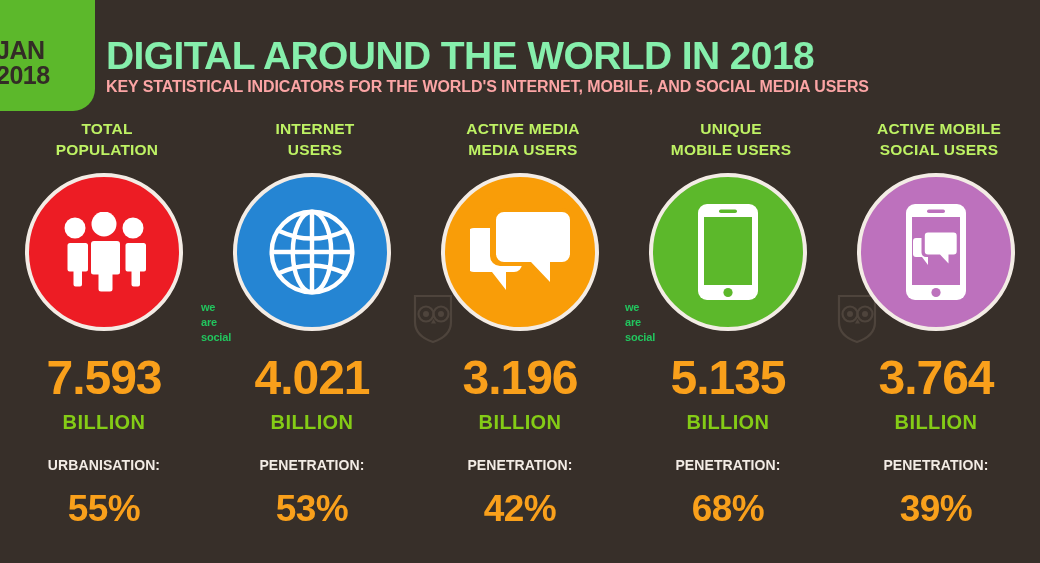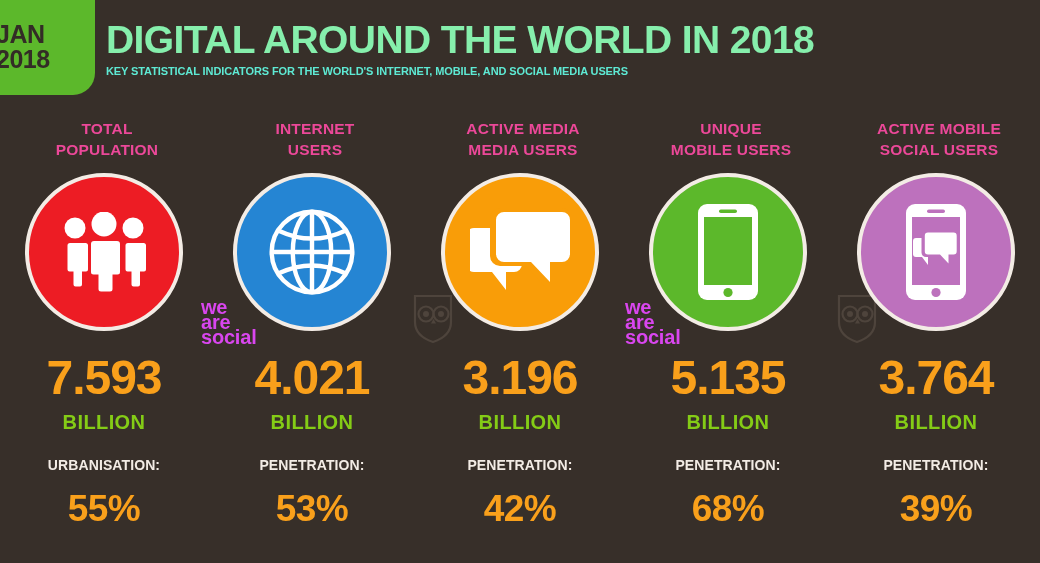--- a/index.html
+++ b/index.html
@@ -15,21 +15,21 @@
     width: 1040px;
     height: 563px;
     background: #372f29;
     overflow: hidden;
   }
 
   
   #header {
     position: absolute;
     left: 0;
-    top: 0;
+    top: 16px;
     width: 1040px;
     height: 100px;
   }
   #date-badge {
     position: absolute;
     left: -30px;
     top: -30px;
     width: 125px;
     height: 125px;
     background: #5cb82b;
@@ -52,22 +52,22 @@
   }
   #main-title {
     color: #86efac;
     font-size: 39px;
     font-weight: bold;
     line-height: 40px;
     letter-spacing: -0.6px;
     white-space: nowrap;
   }
   #sub-title {
-    color: #5eead4;
-    font-size: 11px;
+    color: #fca5a5;
+    font-size: 16px;
     font-weight: bold;
     line-height: 16px;
     letter-spacing: -0.1px;
     margin-top: 3px;
     white-space: nowrap;
   }
 
   
   #columns {
     position: absolute;
@@ -78,21 +78,21 @@
     display: flex;
   }
   .col {
     position: relative;
     flex: 1 1 0;
     display: flex;
     flex-direction: column;
     align-items: center;
   }
   .col-heading {
-    color: #ec4899;
+    color: #bef264;
     font-size: 15.5px;
     font-weight: bold;
     line-height: 21px;
     letter-spacing: 0.2px;
     text-align: center;
     white-space: nowrap;
     margin-top: 0px;
     margin-left: 6px;
   }
   .circle-wrap {
@@ -149,22 +149,22 @@
     letter-spacing: -0.5px;
     margin-top: 16px;
   }
 
   
   .watermark {
     position: absolute;
     z-index: 0;
   }
   .wm-wearesocial {
-    color: #d946ef;
-    font-size: 20px;
+    color: #22c55e;
+    font-size: 11px;
     font-weight: bold;
     line-height: 15px;
     letter-spacing: -0.2px;
   }
 </style>
 </head>
 <body>
 
 <div id="infographic">
 

